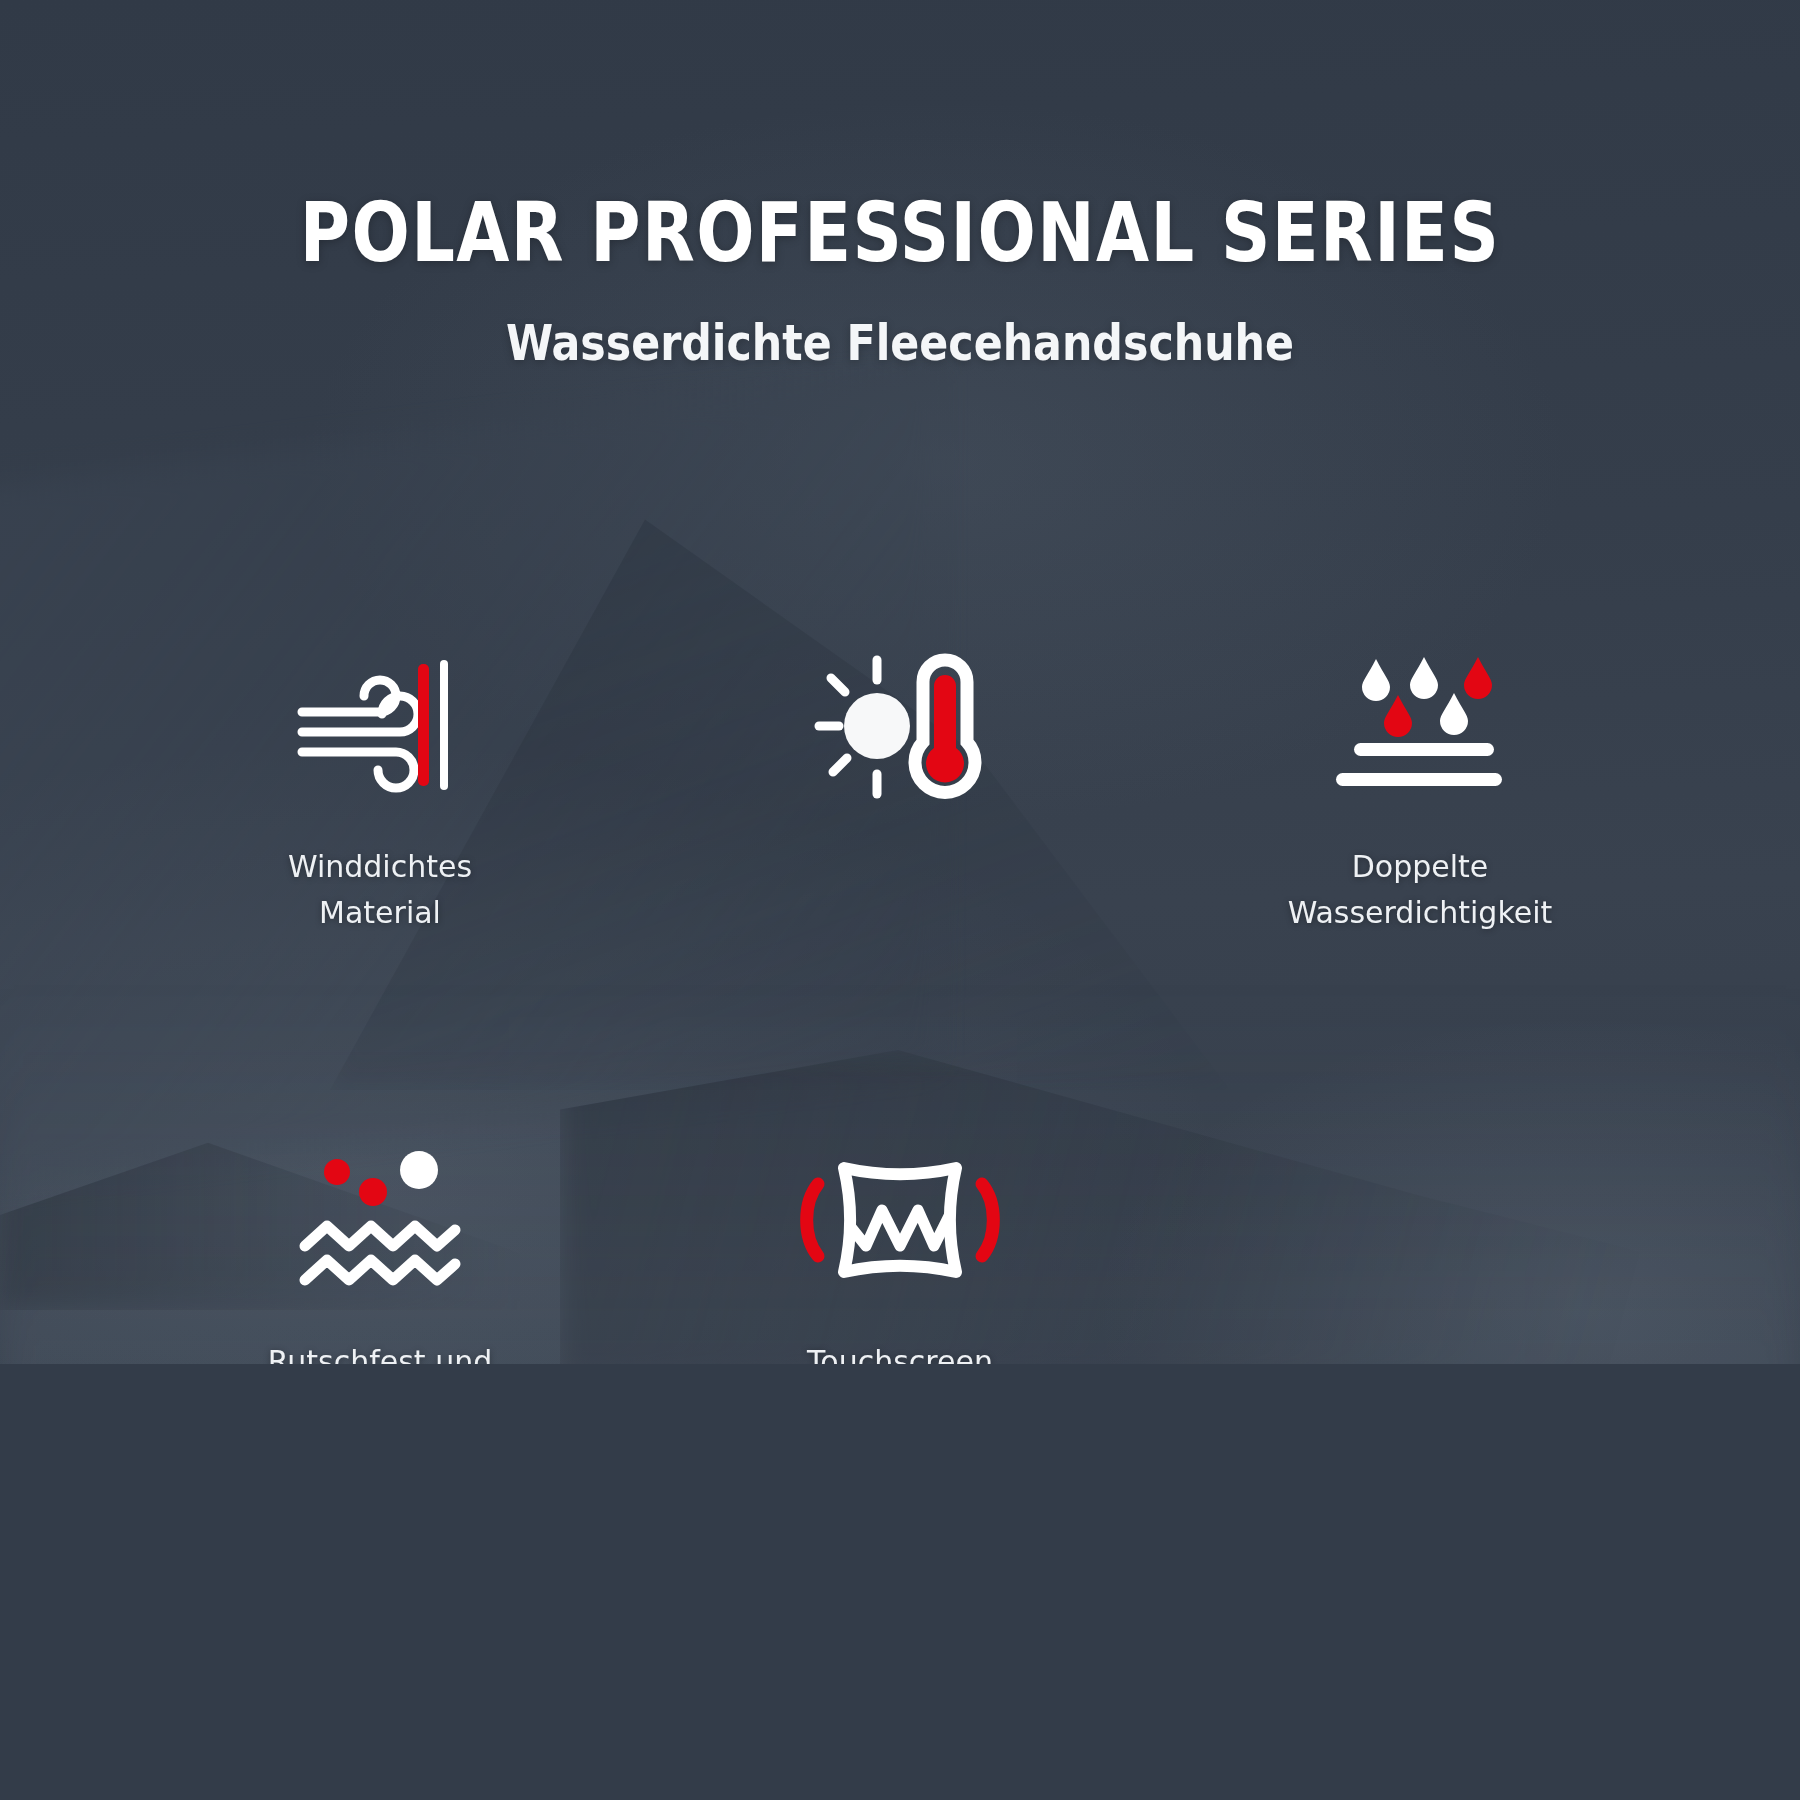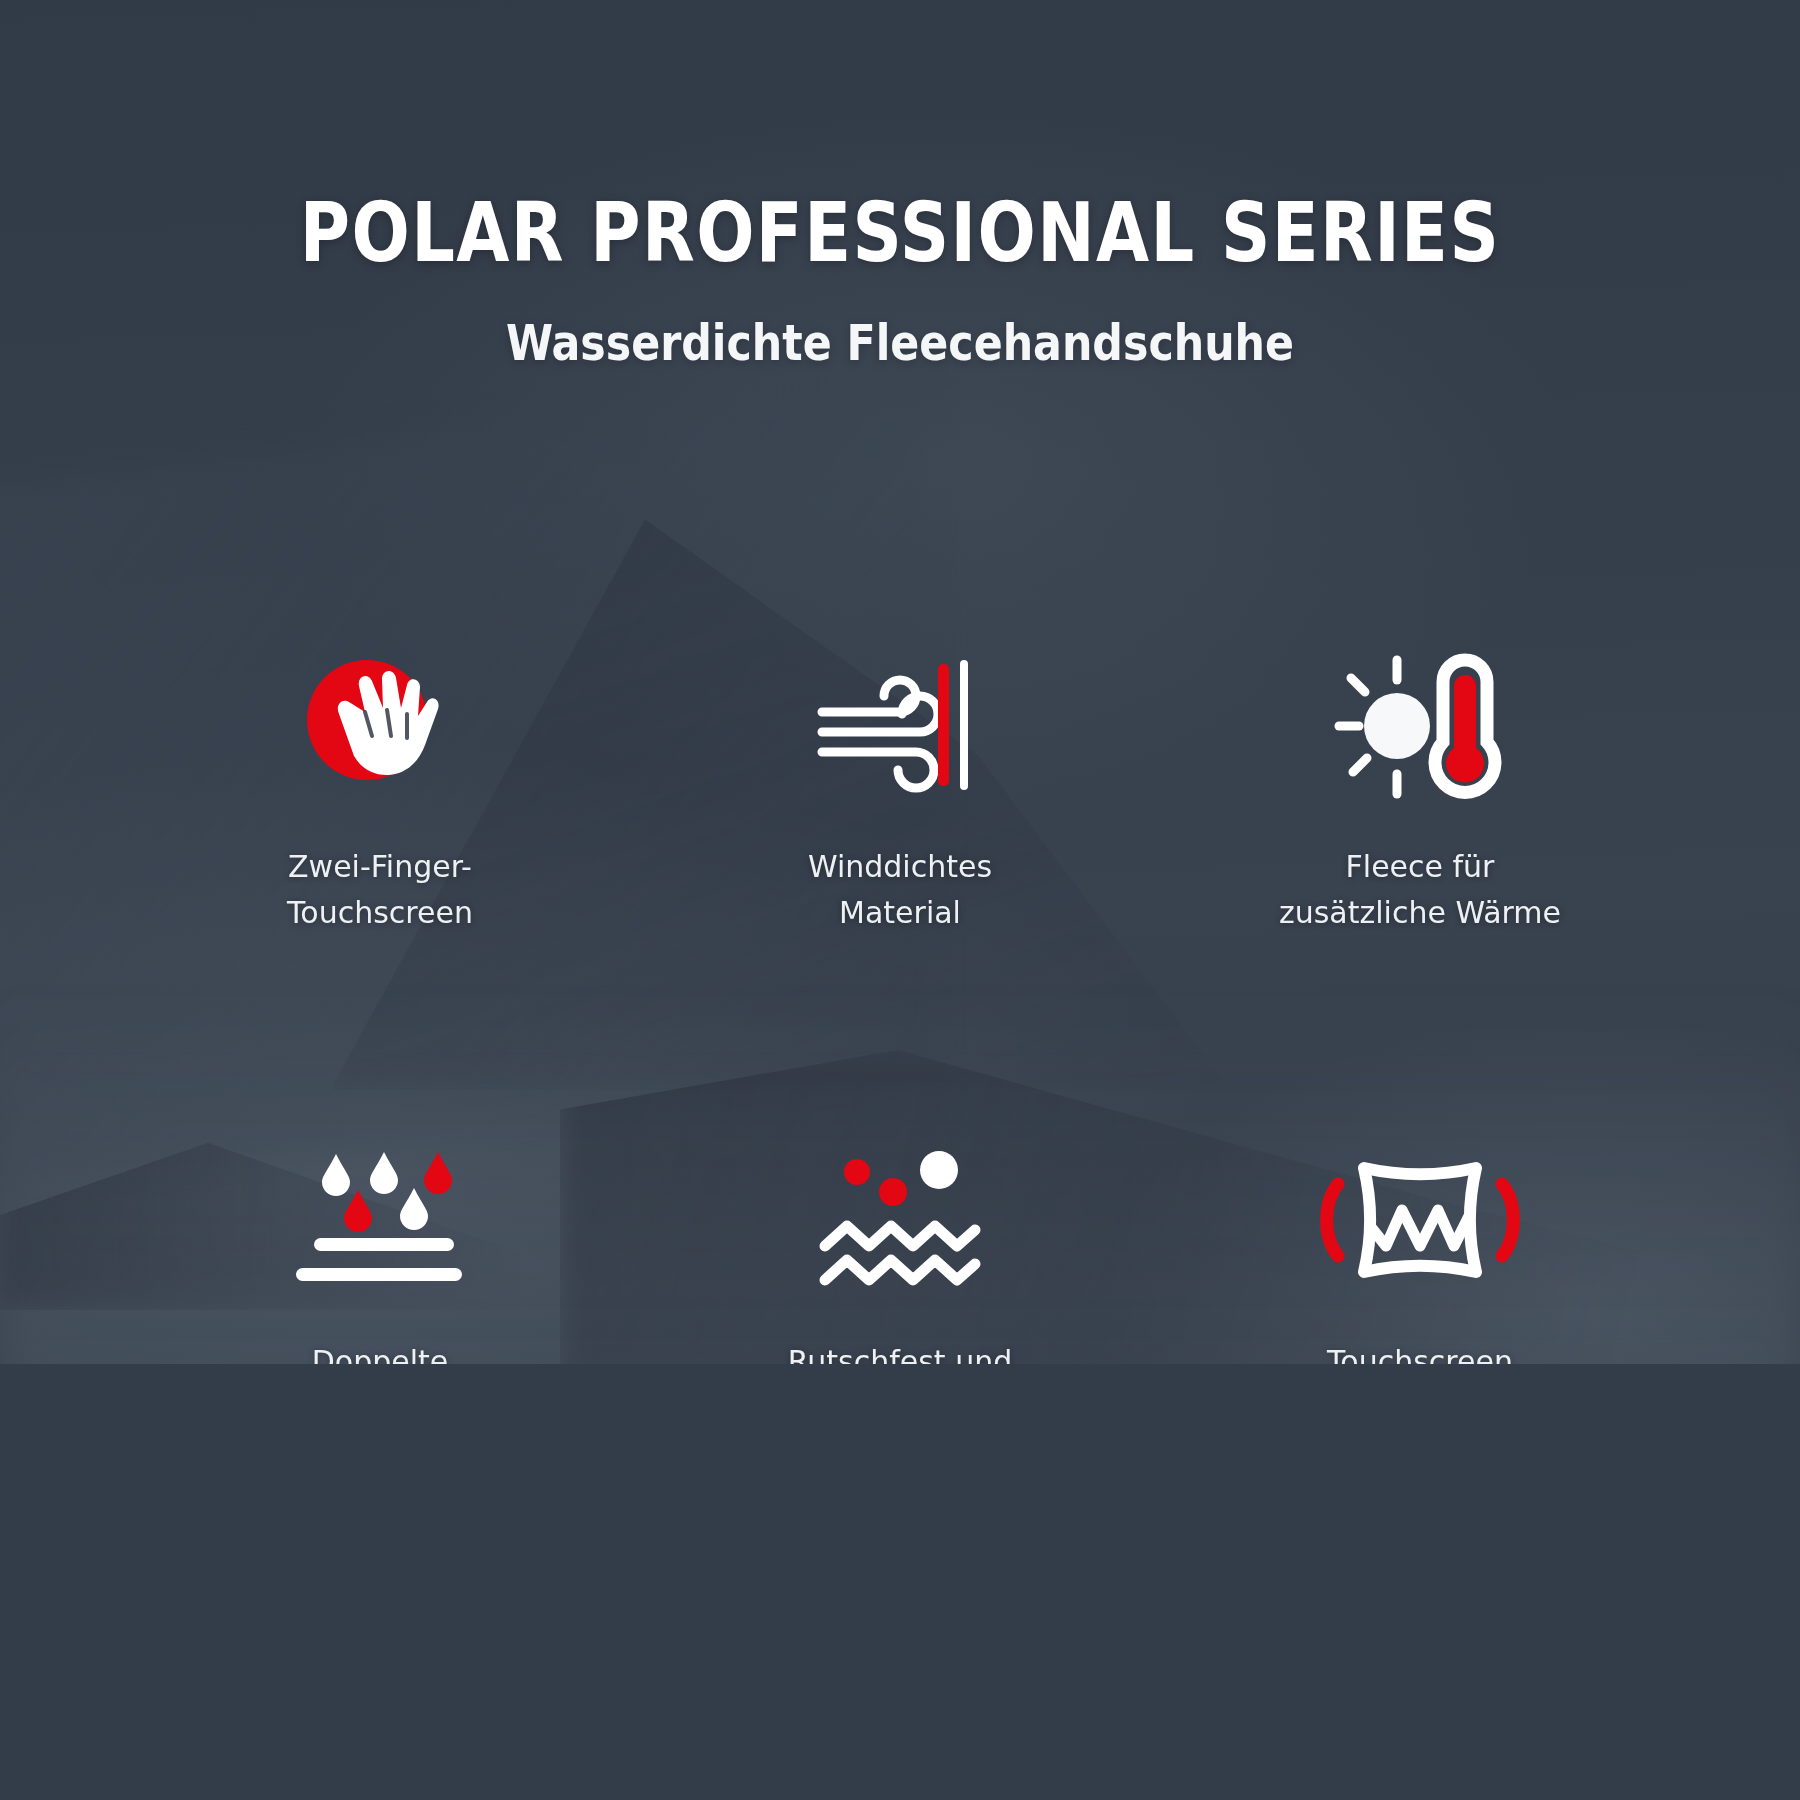--- a/index.html
+++ b/index.html
@@ -105,37 +105,20 @@
   <div class="bg-shape bg5"></div>
   <div class="bg-lighten"></div>
 
   <div class="header">
     <h1 class="title">POLAR PROFESSIONAL SERIES</h1>
     <h2 class="subtitle">Wasserdichte Fleecehandschuhe</h2>
   </div>
 
   <div class="grid">
 
-    <div class="cell">
-      <div class="iconbox">
-        <svg width="170" height="155" viewBox="0 0 170 155">
-          <circle cx="72" cy="72" r="60" fill="#e30613"></circle>
-          <g fill="#ffffff">
-            <path d="M44 66c-4 -9 3 -16 10 -12l16 10 -6 -26c-2 -10 9 -14 13 -5l11 27 -1 -29c0 -10 12 -11 14 -1l5 30 6 -23c2 -9 13 -7 13 2l-2 29 9 -14c5 -8 14 -2 11 7l-13 36c-6 17 -20 30 -38 30 -15 0 -26 -7 -33 -19z"></path>
-          </g>
-          <g stroke="#333c49" stroke-width="4" stroke-linecap="round" fill="none" opacity=".85">
-            <path d="M70 64 L77 88"></path>
-            <path d="M92 62 L96 88"></path>
-            <path d="M112 66 L112 90"></path>
-          </g>
-        </svg>
-      </div>
-      <div class="label">Zwei-Finger-
-Touchscreen</div>
-    </div>
 
     <div class="cell">
       <div class="iconbox">
         <svg width="168" height="150" viewBox="0 0 168 150">
           <g stroke="#ffffff" stroke-width="9" fill="none" stroke-linecap="round">
             <path d="M6 62 H84 a16 16 0 1 0 -16 -16"></path>
             <path d="M6 82 H104 a18 18 0 1 0 -18 -18"></path>
             <path d="M6 102 H100 a18 18 0 1 1 -18 18"></path>
           </g>
           <rect x="122" y="14" width="11" height="122" rx="5" fill="#e30613"></rect>
@@ -154,22 +137,20 @@
             <path d="M4 78 H24"></path>
             <path d="M18 124 L32 110"></path>
             <path d="M62 12 V32"></path>
             <path d="M62 126 V146"></path>
           </g>
           <circle cx="62" cy="78" r="33" fill="#f7f8f9"></circle>
           <path d="M108 34 a22 22 0 0 1 44 0 V94 a30 30 0 1 1 -44 0 Z" fill="none" stroke="#ffffff" stroke-width="13"></path>
           <path d="M119 38 a11 11 0 0 1 22 0 V100 a19 19 0 1 1 -22 0 Z" fill="#e30613"></path>
         </svg>
       </div>
-      <div class="label">Fleece für
-zusätzliche Wärme</div>
     </div>
 
     <div class="cell">
       <div class="iconbox">
         <svg width="176" height="140" viewBox="0 0 176 140">
           <g>
             <path d="M44 4 C52 20 58 26 58 32 a14 14 0 0 1 -28 0 C30 26 36 20 44 4 Z" fill="#ffffff"></path>
             <path d="M92 2 C100 18 106 24 106 30 a14 14 0 0 1 -28 0 C78 24 84 18 92 2 Z" fill="#ffffff"></path>
             <path d="M146 2 C154 18 160 24 160 30 a14 14 0 0 1 -28 0 C132 24 138 18 146 2 Z" fill="#e30613"></path>
             <path d="M66 40 C74 56 80 62 80 68 a14 14 0 0 1 -28 0 C52 62 58 56 66 40 Z" fill="#e30613"></path>

